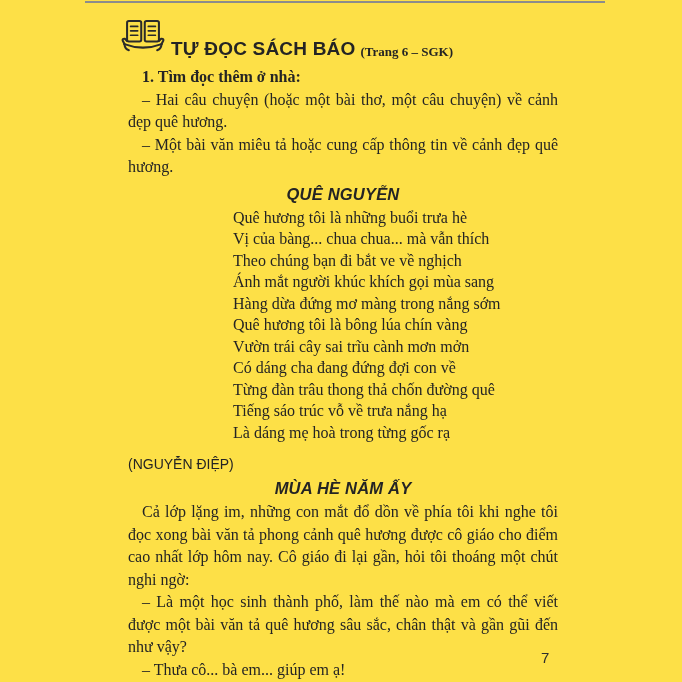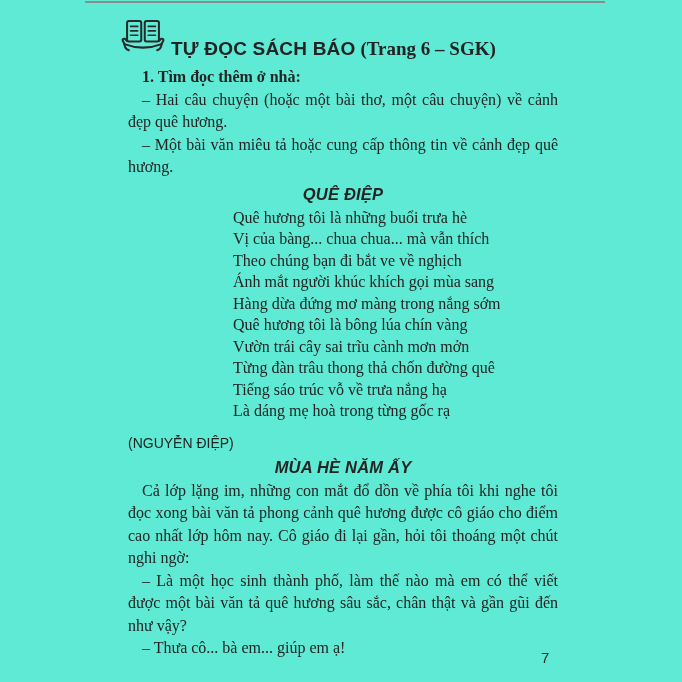--- a/index.html
+++ b/index.html
@@ -6,21 +6,21 @@
   body {
     width: 682px; height: 682px;
     background: #fcfcfb;
     font-family: "Liberation Serif", serif;
     color: #242424;
     overflow: hidden;
   }
   .page {
     position: relative;
     width: 682px; height: 682px;
-    background: #5eead4;
+    background: #fde047;
   }
   .photo-edge {
     position: absolute;
     top: 1px; left: 85px;
     width: 520px; height: 2px;
     background: #8c8c8c;
   }
   .content {
     position: absolute;
     top: 16px; left: 128px;
@@ -39,21 +39,21 @@
     font-family: "Liberation Sans", sans-serif;
     font-weight: bold;
     font-size: 19px;
     line-height: 1;
     letter-spacing: 0.2px;
     white-space: nowrap;
   }
   .header .subtitle {
     font-family: "Liberation Serif", serif;
     font-weight: bold;
-    font-size: 19px;
+    font-size: 13px;
     line-height: 1;
     white-space: nowrap;
   }
   .task-heading {
     margin: 8px 0 0 0;
     font-weight: bold;
     font-size: 16px;
     line-height: 22.5px;
     text-indent: 14px;
   }
@@ -122,30 +122,31 @@
         </svg>
       </span>
       <h1>TỰ ĐỌC SÁCH BÁO</h1>
       <span class="subtitle">(Trang 6 – SGK)</span>
     </div>
 
     <p class="task-heading">1. Tìm đọc thêm ở nhà:</p>
     <p class="body-par bold">– Hai câu chuyện (hoặc một bài thơ, một câu chuyện) về cảnh đẹp quê hương.</p>
     <p class="body-par bold">– Một bài văn miêu tả hoặc cung cấp thông tin về cảnh đẹp quê hương.</p>
 
-    <h2 class="center-title">QUÊ ĐIỆP</h2>
+    <h2 class="center-title">QUÊ NGUYỄN</h2>
 
     <div class="poem">
       <p>Quê hương tôi là những buổi trưa hè</p>
       <p>Vị của bàng... chua chua... mà vẫn thích</p>
       <p>Theo chúng bạn đi bắt ve về nghịch</p>
       <p>Ánh mắt người khúc khích gọi mùa sang</p>
       <p>Hàng dừa đứng mơ màng trong nắng sớm</p>
       <p>Quê hương tôi là bông lúa chín vàng</p>
       <p>Vườn trái cây sai trĩu cành mơn mởn</p>
+      <p>Có dáng cha đang đứng đợi con về</p>
       <p>Từng đàn trâu thong thả chốn đường quê</p>
       <p>Tiếng sáo trúc vỗ về trưa nắng hạ</p>
       <p>Là dáng mẹ hoà trong từng gốc rạ</p>
     </div>
 
     <p class="author">(NGUYỄN ĐIỆP)</p>
 
     <h2 class="center-title">MÙA HÈ NĂM ẤY</h2>
 
     <p class="body-par">Cả lớp lặng im, những con mắt đổ dồn về phía tôi khi nghe tôi đọc xong bài văn tả phong cảnh quê hương được cô giáo cho điểm cao nhất lớp hôm nay. Cô giáo đi lại gần, hỏi tôi thoáng một chút nghi ngờ:</p>

